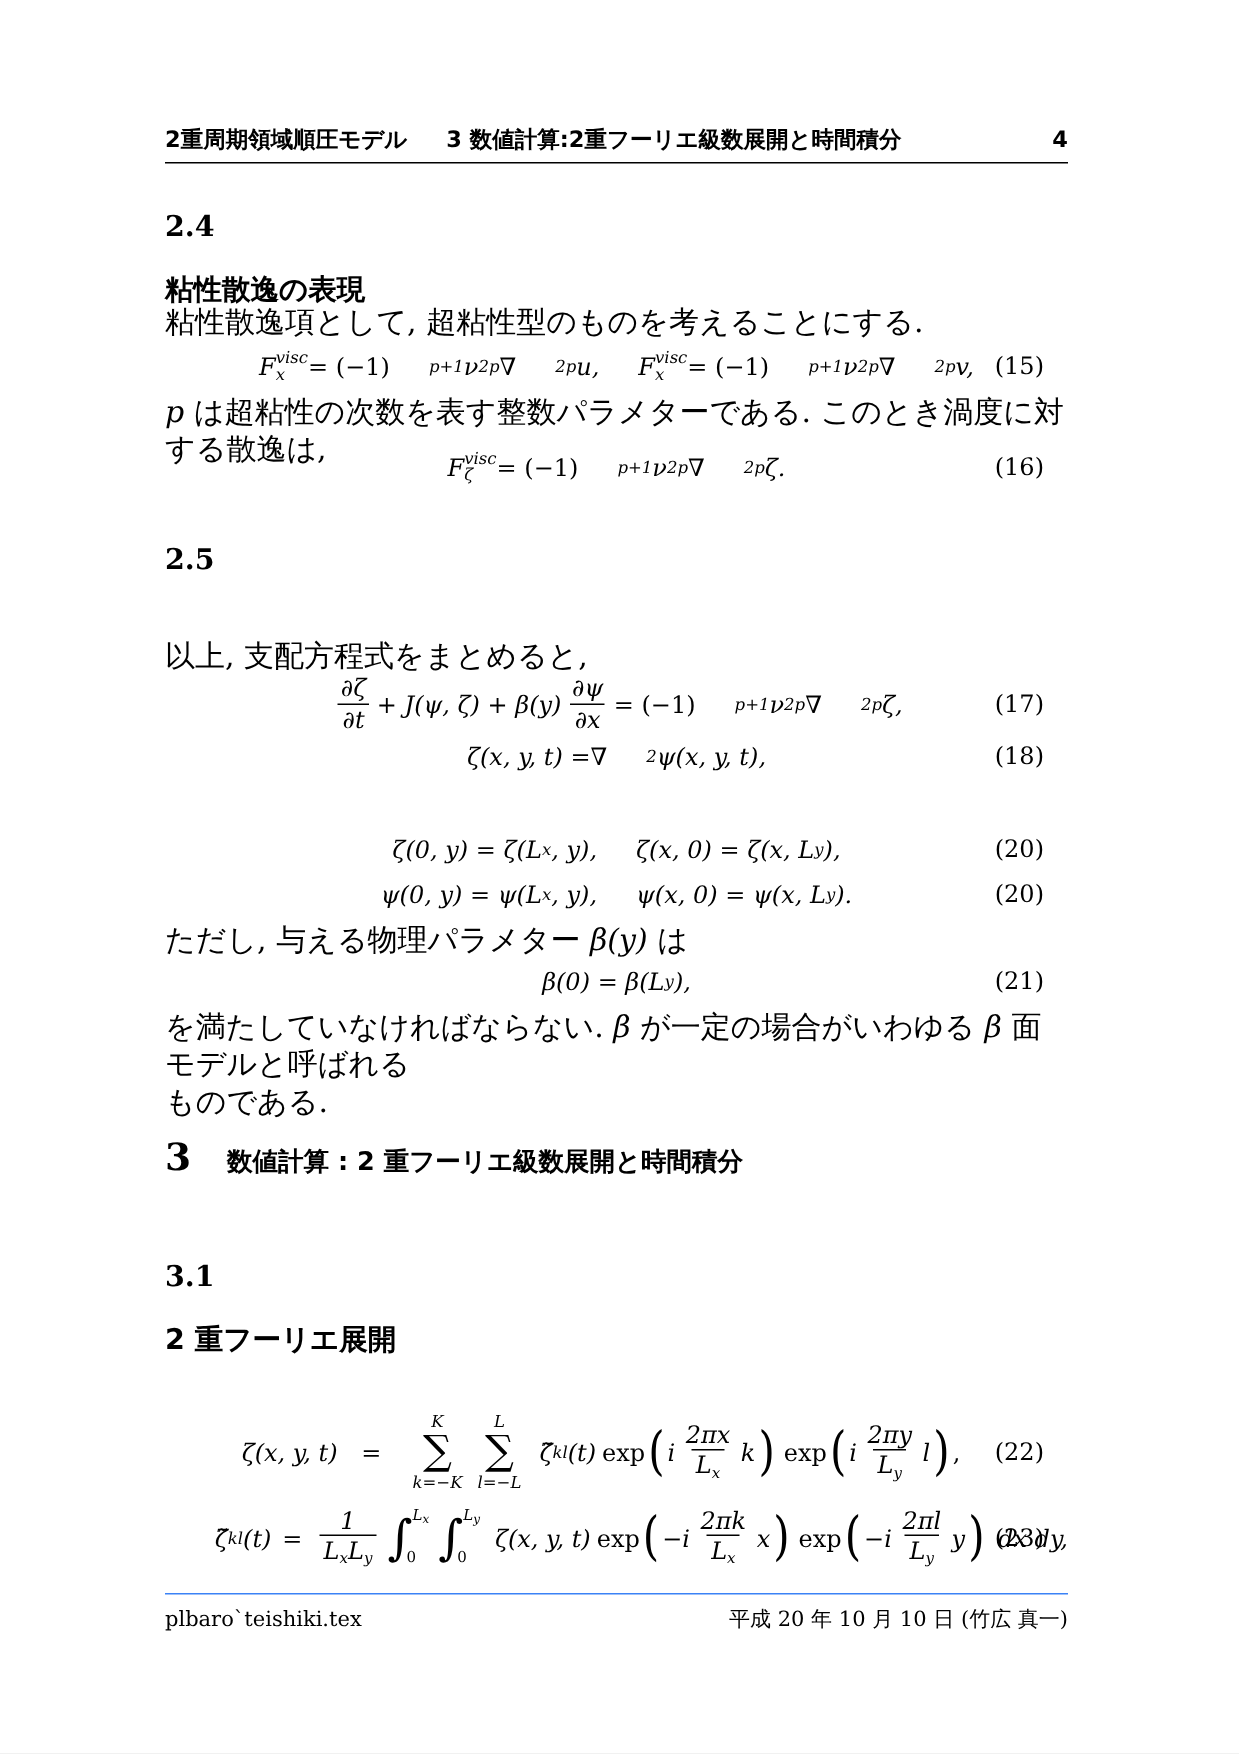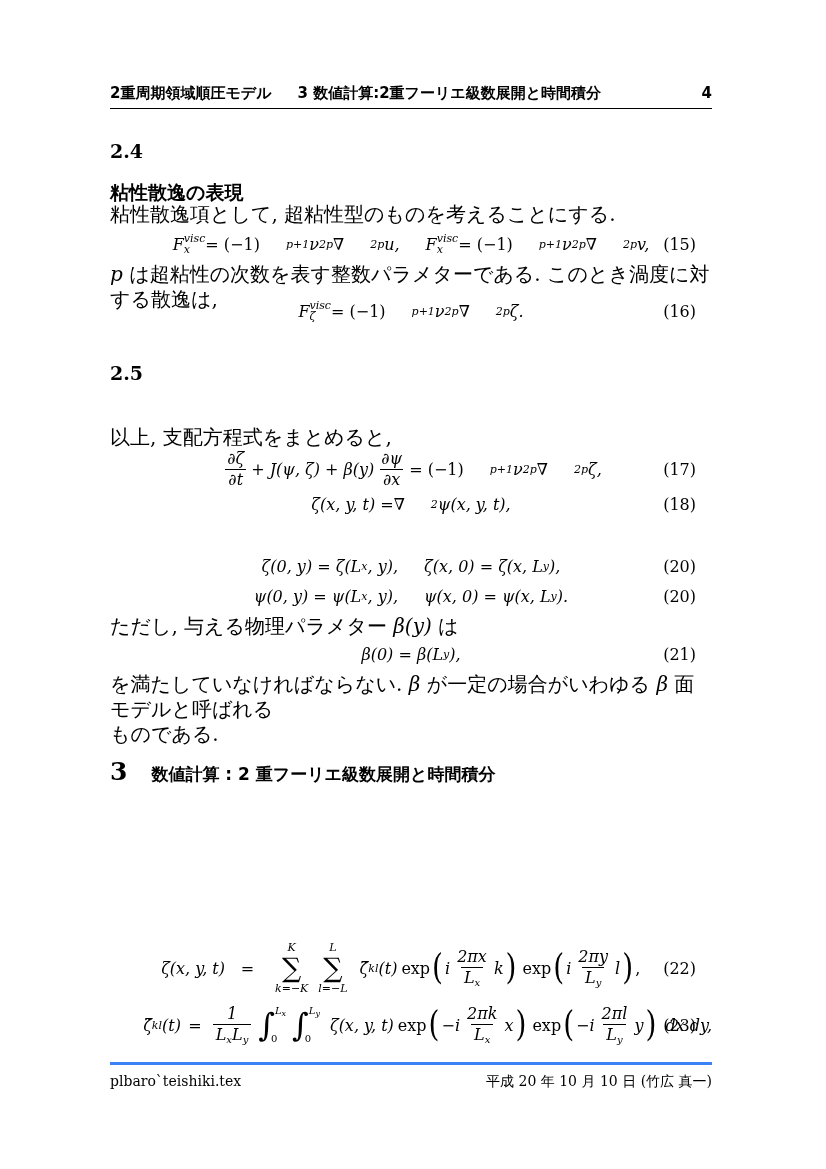--- a/index.html
+++ b/index.html
@@ -69,21 +69,21 @@
 
   
   .ear { display:flex; align-items:center; }
   .ear .lhs { width:115px; display:inline-flex; justify-content:flex-end; align-items:center; white-space:pre; }
   .ear .eqs { width:45px; text-align:center; }
   .ear .rhs { display:inline-flex; align-items:center; white-space:pre; }
 
   
   .pagefoot {
     display:flex; justify-content:space-between; align-items:baseline;
-    border-top:3px solid #3b82f6; padding-top:8px; font-size:14px;
+    border-top:1px solid #3b82f6; padding-top:8px; font-size:14px;
   }
 </style>
 </head>
 <body>
 
 <div class="page">
 
   <div class="block pagehead" style="top:84px;">
     <span class="lgrp">
       <span>2重周期領域順圧モデル</span>
@@ -156,20 +156,24 @@
   <div class="block para" style="top:672px;">
     <span>を満たしていなければならない. </span><span class="mi">β</span><span> が一定の場合がいわゆる </span><span class="mi">β</span><span> 面モデルと呼ばれる</span><br>
     <span>ものである.</span>
   </div>
 
   <div class="block h1row" style="top:757px;">
     <span class="h1num">3</span>
     <span class="h1title">数値計算 : 2 重フーリエ級数展開と時間積分</span>
   </div>
 
+  <div class="block h2row" style="top:840px;">
+    <span class="h2num">3.1</span>
+    <span class="h2title">2 重フーリエ展開</span>
+  </div>
 
 
   <div class="block ear" style="top:938px;height:60px;">
     <span class="lhs"><span class="mi">ζ(x, y, t)</span></span>
     <span class="eqs rm">=</span>
     <span class="rhs"><span class="sum"><span class="slim">K</span><span class="ssym">∑</span><span class="slim">k=−K</span></span><span class="sum"><span class="slim">L</span><span class="ssym">∑</span><span class="slim">l=−L</span></span><span class="sgap"></span><span class="mi">ζ̃</span><span class="sb">kl</span><span class="mi">(t)</span><span class="tgap"></span><span class="rm">exp</span><span class="bigp">(</span><span class="mi">i</span><span class="frac"><span class="num">2πx</span><span class="den"><span>L</span><span class="sb2">x</span></span></span><span class="mi">k</span><span class="bigp">)</span><span class="tgap"></span><span class="rm">exp</span><span class="bigp">(</span><span class="mi">i</span><span class="frac"><span class="num">2πy</span><span class="den"><span>L</span><span class="sb2">y</span></span></span><span class="mi">l</span><span class="bigp">)</span><span class="rm">,</span></span>
     <span class="eqnum">(22)</span>
   </div>
 
   <div class="block ear" style="top:1000px;height:50px;">

